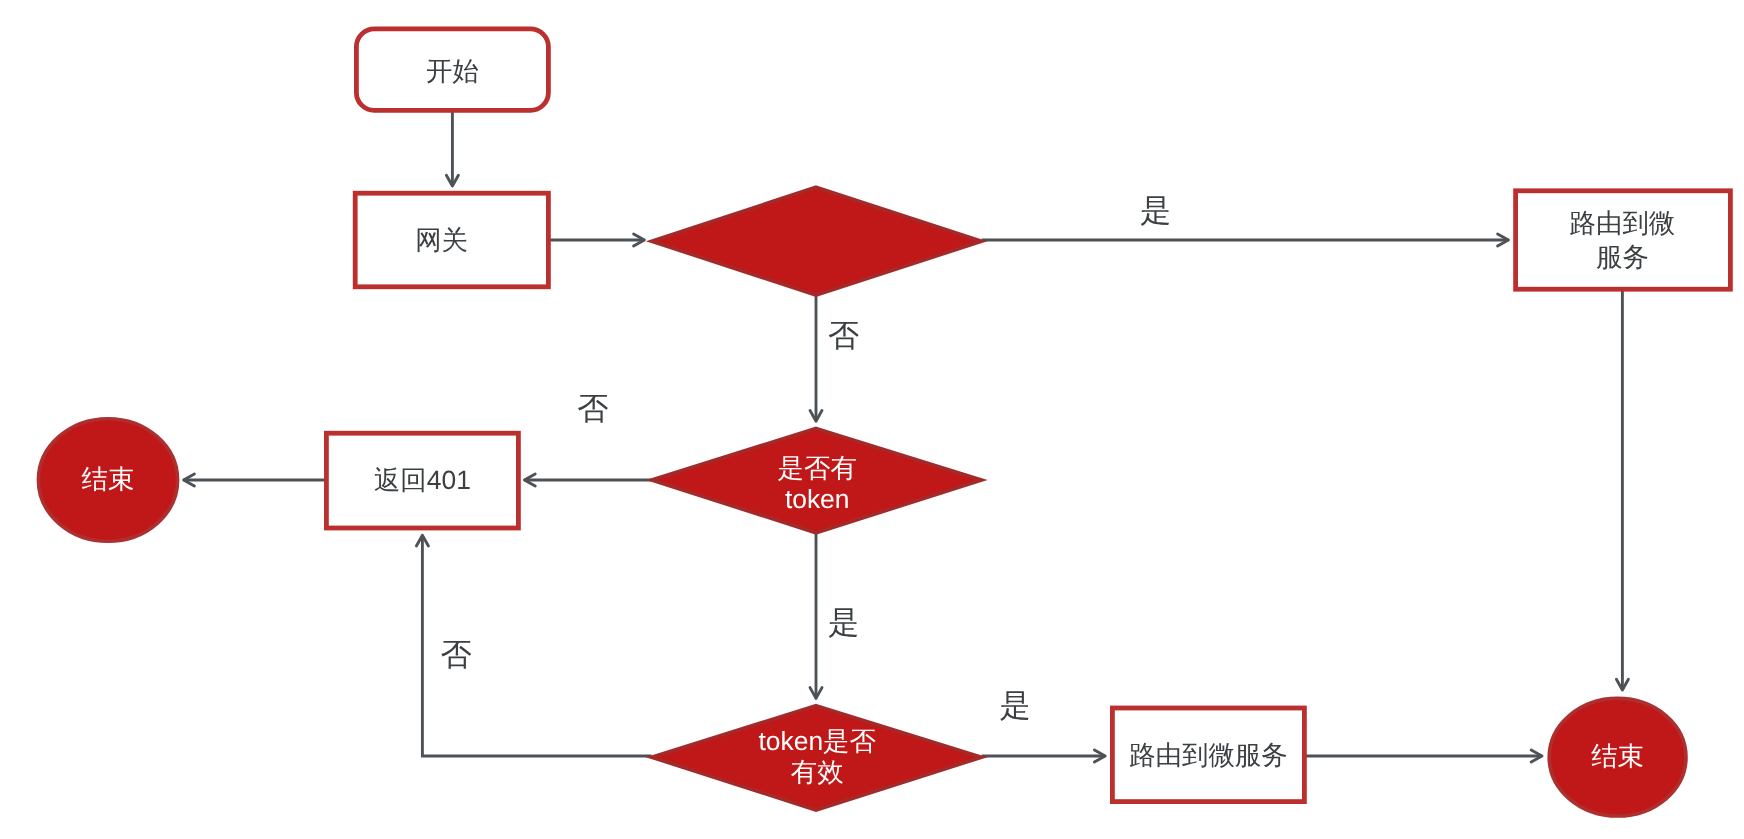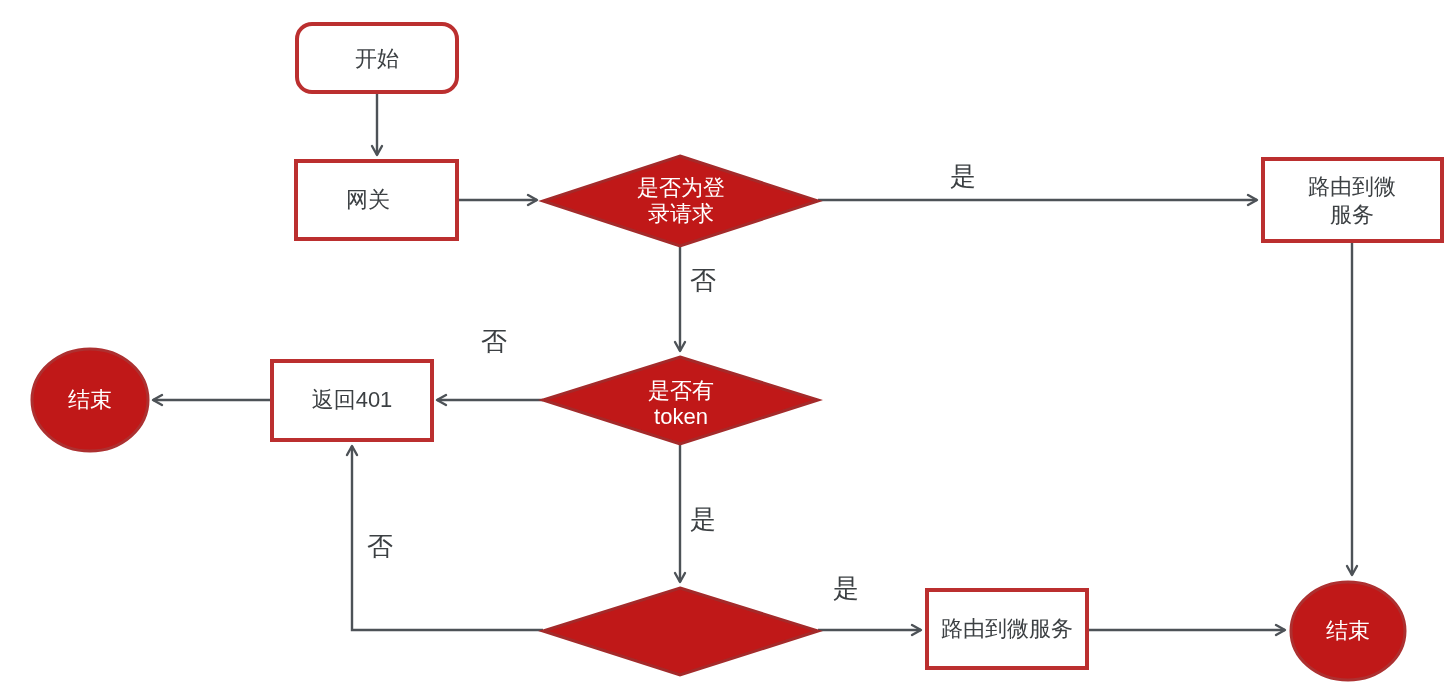--- a/index.html
+++ b/index.html
@@ -56,27 +56,27 @@
     <polygon points="680,156 818,201 680,246 543,201" stroke="#A42A2A" stroke-width="3" fill="#C01818"></polygon>
     <polygon points="680,357 818,400 680,444 543,400" stroke="#A42A2A" stroke-width="3" fill="#C01818"></polygon>
     <polygon points="680,588 818,631 680,675 543,631" stroke="#A42A2A" stroke-width="3" fill="#C01818"></polygon>
 
     <ellipse cx="90" cy="400" rx="58" ry="51" stroke="#AD3030" stroke-width="3" fill="#C01818"></ellipse>
     <ellipse cx="1348" cy="631" rx="57" ry="49" stroke="#AD3030" stroke-width="3" fill="#C01818"></ellipse>
   </svg>
 
   <div class="lbl" style="left:377px;top:59px;text-align:right;">开始</div>
   <div class="lbl" style="left:368px;top:200px;">网关</div>
-  <div class="lbl-white" style="left:681px;top:201px;">是否为登
-录请求</div>
   <div class="lbl" style="left:1352px;top:200px;">路由到微服务</div>
   <div class="lbl-white" style="left:681px;top:404px;">是否有
 token</div>
   <div class="lbl" style="left:352px;top:400px;">返回401</div>
   <div class="lbl-white" style="left:90px;top:400px;">结束</div>
+  <div class="lbl-white" style="left:681px;top:631px;">token是否
+有效</div>
   <div class="lbl" style="left:1007px;top:629px;">路由到微服务</div>
   <div class="lbl-white" style="left:1348px;top:631px;">结束</div>
 
   <div class="edge-lbl" style="left:963px;top:176px;">是</div>
   <div class="edge-lbl" style="left:703px;top:280px;">否</div>
   <div class="edge-lbl" style="left:494px;top:341px;">否</div>
   <div class="edge-lbl" style="left:703px;top:519px;">是</div>
   <div class="edge-lbl" style="left:380px;top:546px;">否</div>
   <div class="edge-lbl" style="left:846px;top:588px;">是</div>
 

